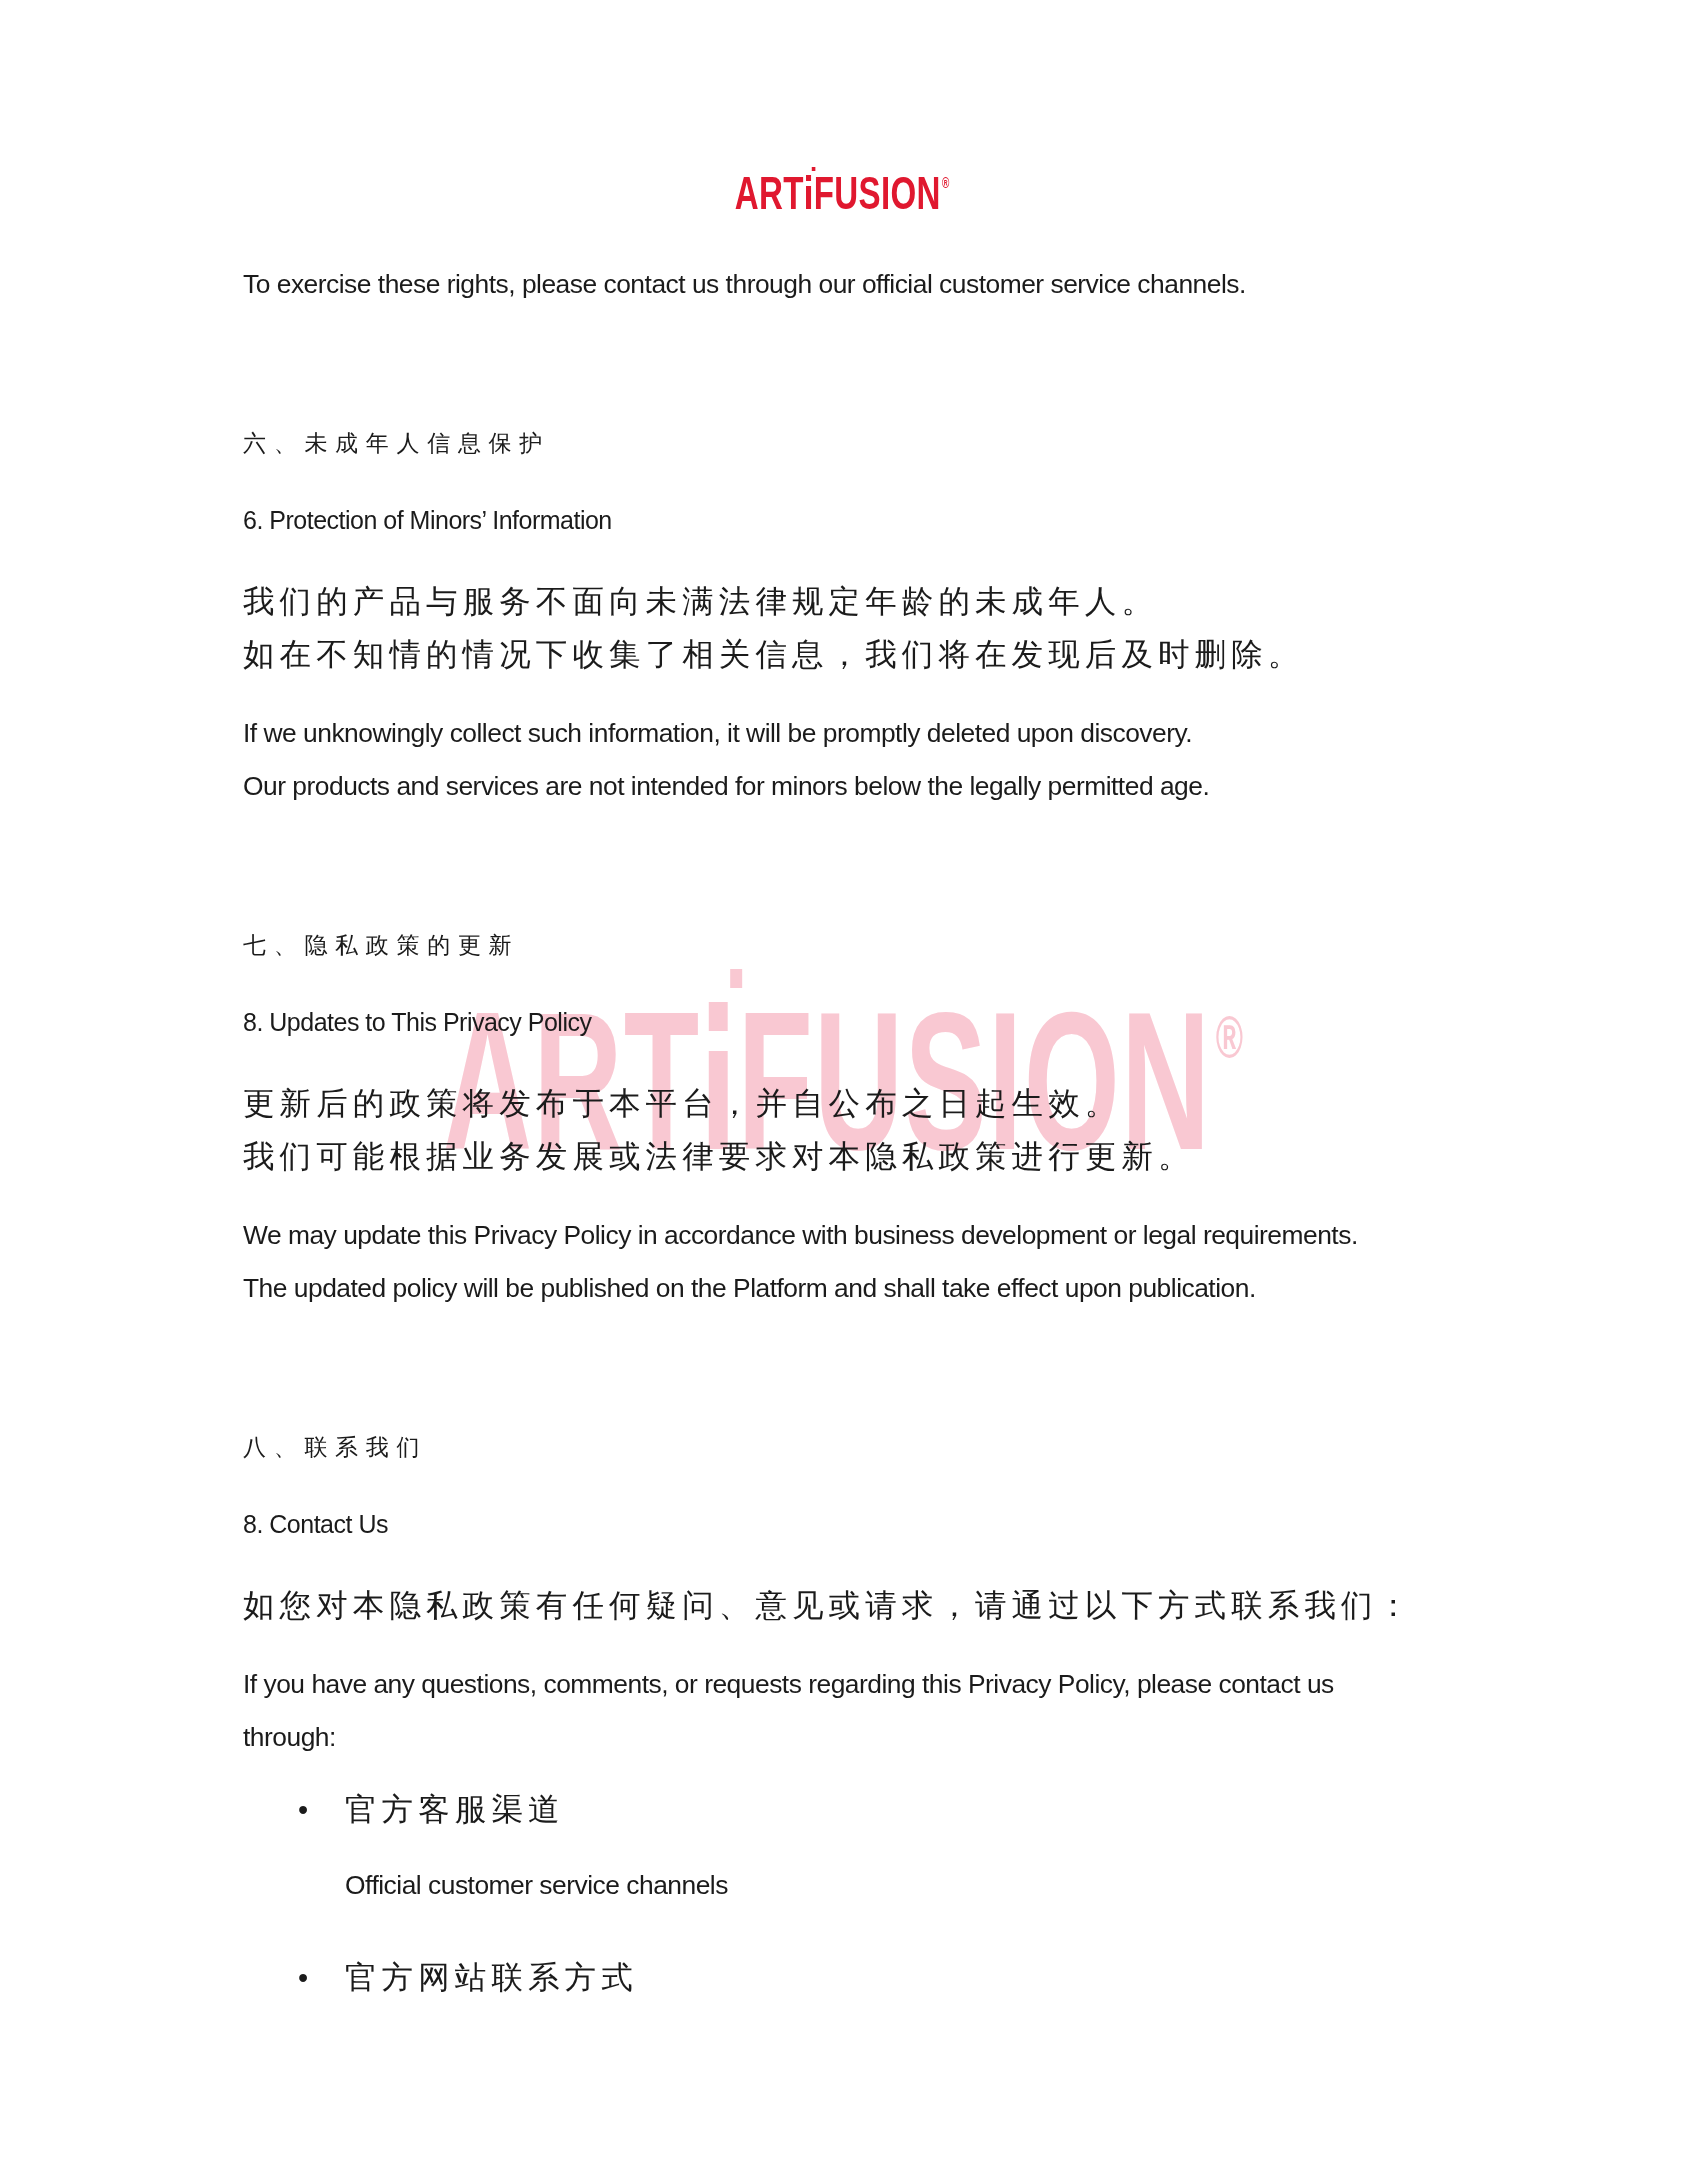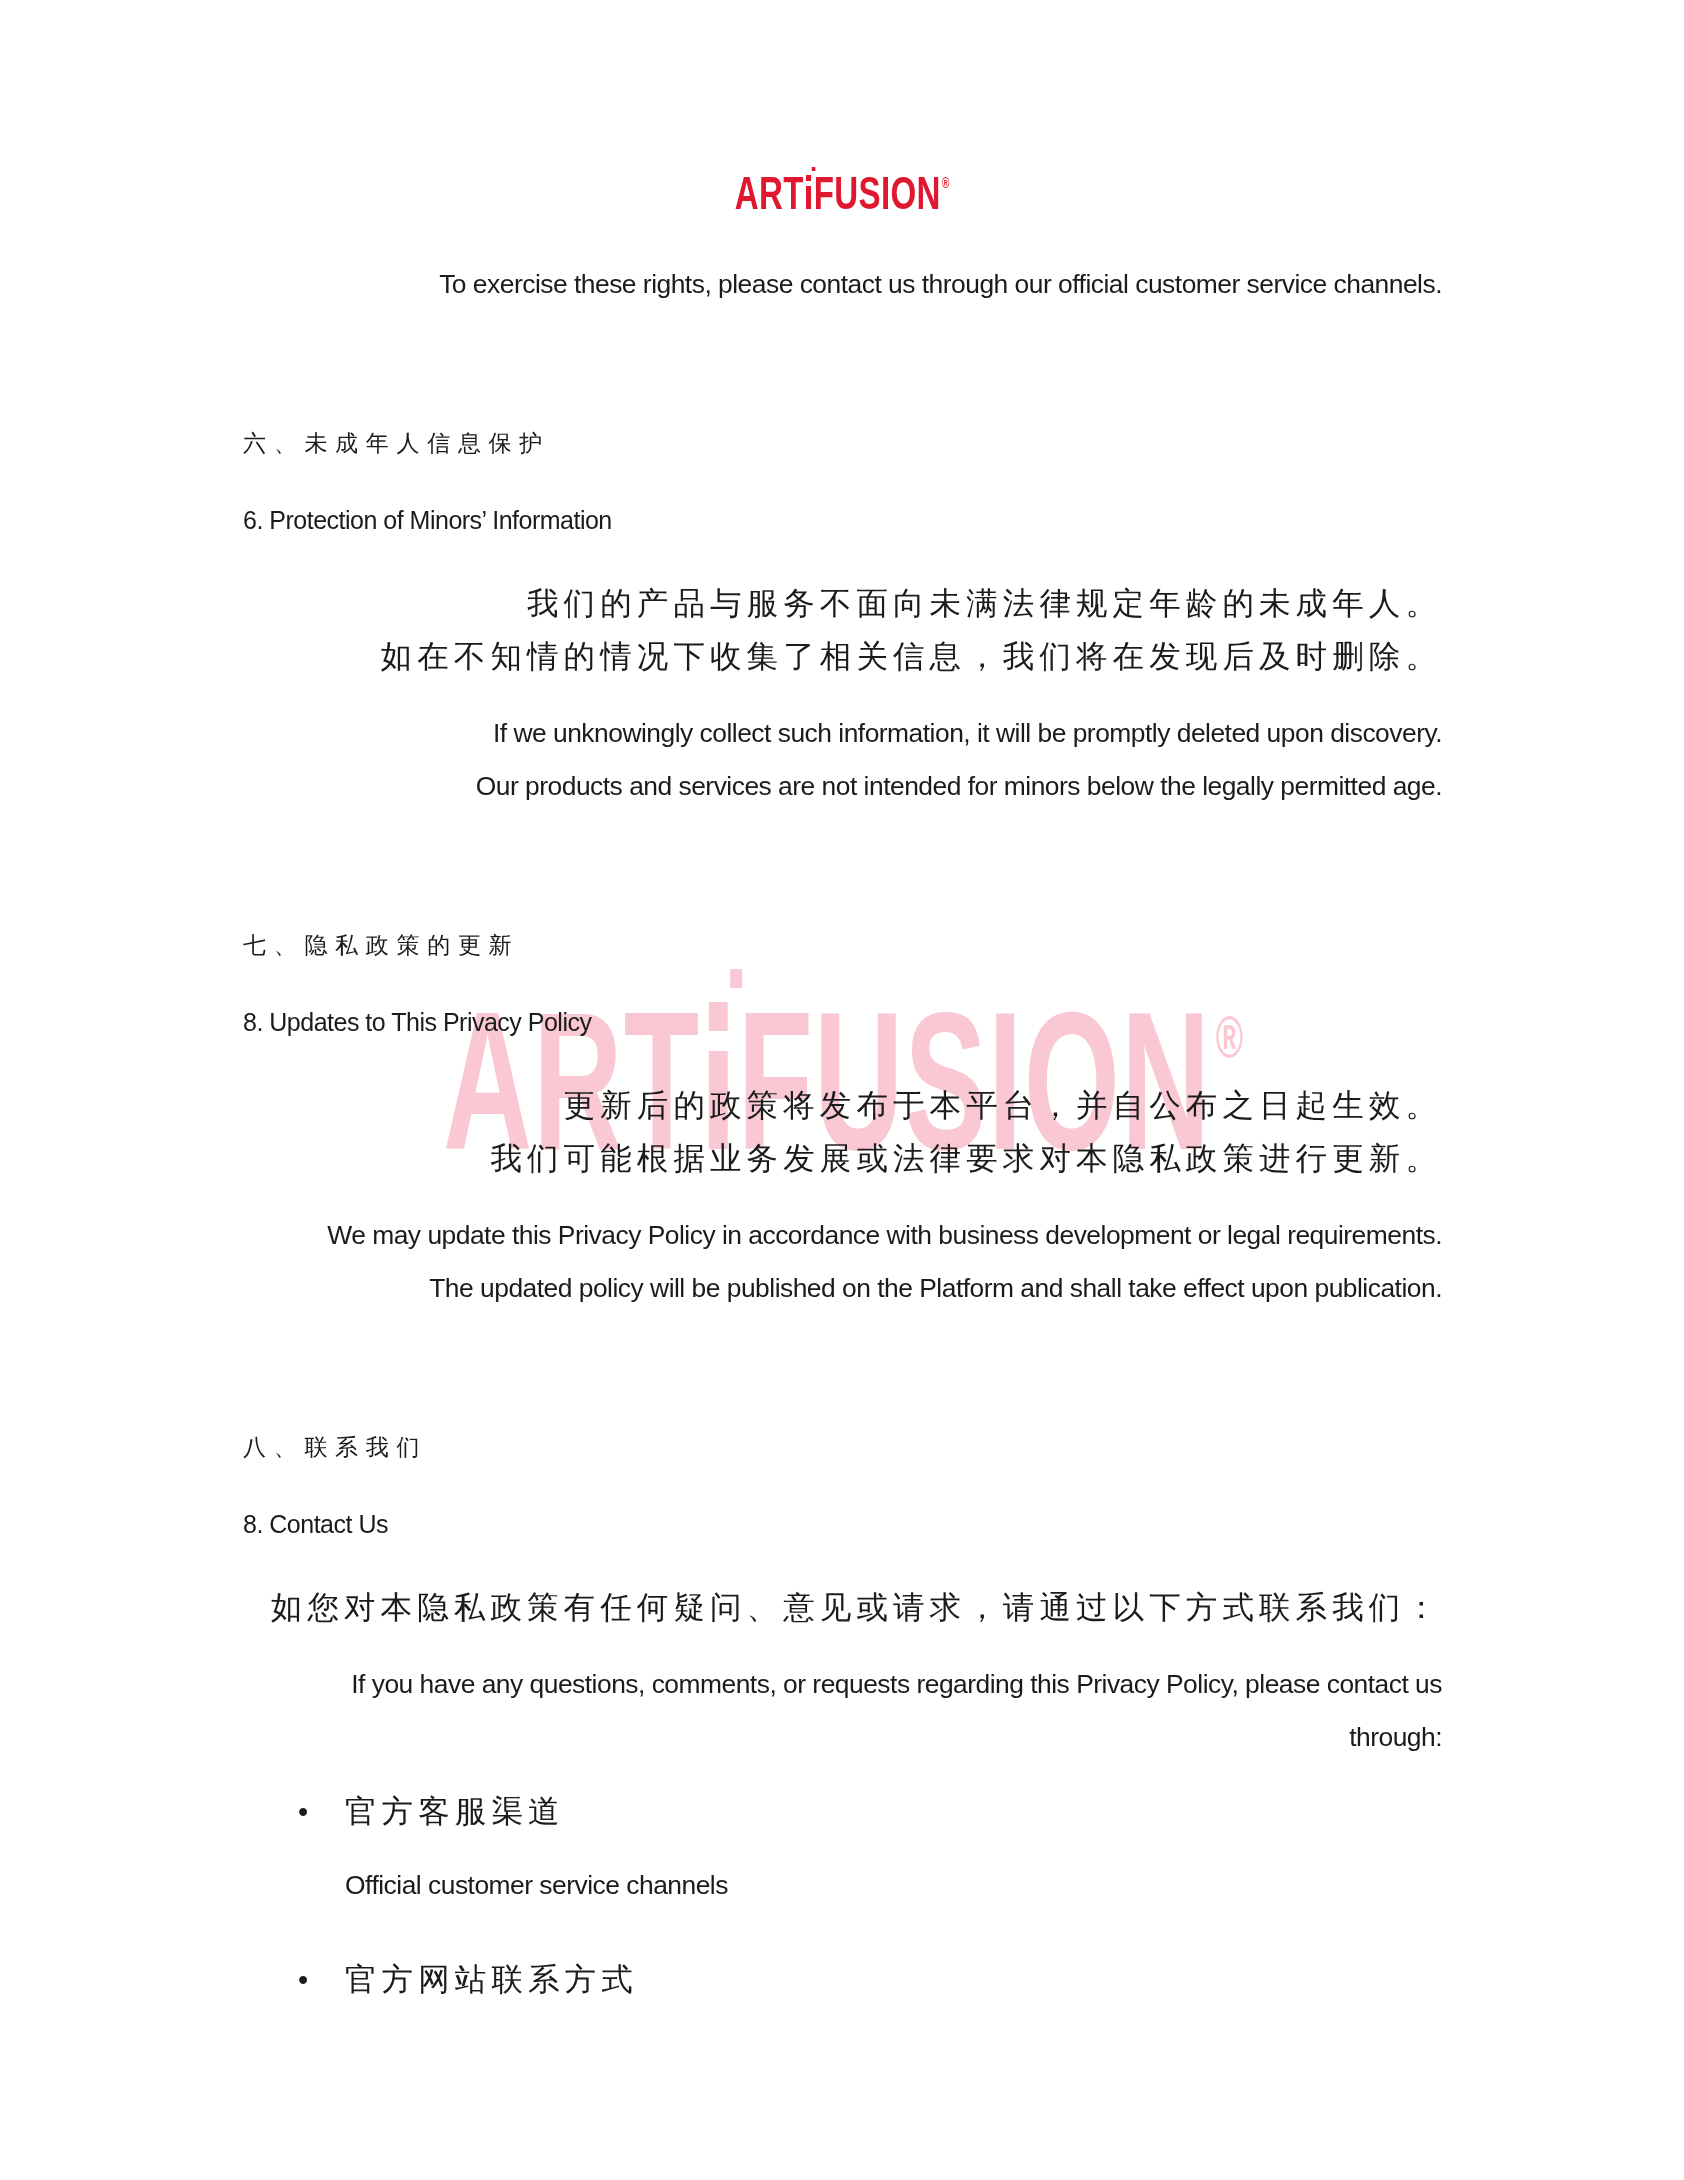--- a/index.html
+++ b/index.html
@@ -66,33 +66,33 @@
   }
   .watermark .brand{
     font-size:196px;
     line-height:196px;
     color:var(--wm-pink,#f9c8d2);
   }
 
   
   .content{position:relative;z-index:1;}
   .en{font-size:26.4px;letter-spacing:-0.5px;line-height:53px;}
-  .zh{font-size:31.5px;letter-spacing:5.1px;line-height:53px;}
+  .zh{font-size:31.5px;letter-spacing:5.1px;line-height:53px;font-family:Liberation Mono, monospace;}
   .h-zh{
     font-size:23px;letter-spacing:7.7px;line-height:53px;
     font-weight:400;margin:106px 0 0 0;
   }
   .h-en{
     font-size:25px;letter-spacing:-0.5px;line-height:53px;
     font-weight:400;margin:24px 0 0 0;
   }
   .intro{margin:30px 0 0 0;}
   p.body-zh{margin:30px 0 0 0;}
   p.body-en{margin:24px 0 0 0;}
-  p{padding:0;text-align:right;}
+  p{padding:0;}
   .line{display:block;white-space:nowrap;}
 
   
   ul.bullets{list-style:none;margin:21px 0 0 0;padding:0;}
   ul.bullets li{margin:0;padding:0;}
   ul.bullets li + li{margin-top:41px;}
   .b-row{display:flex;align-items:baseline;}
   .b-dot{
     box-sizing:border-box;
     width:102px;padding-left:55px;

